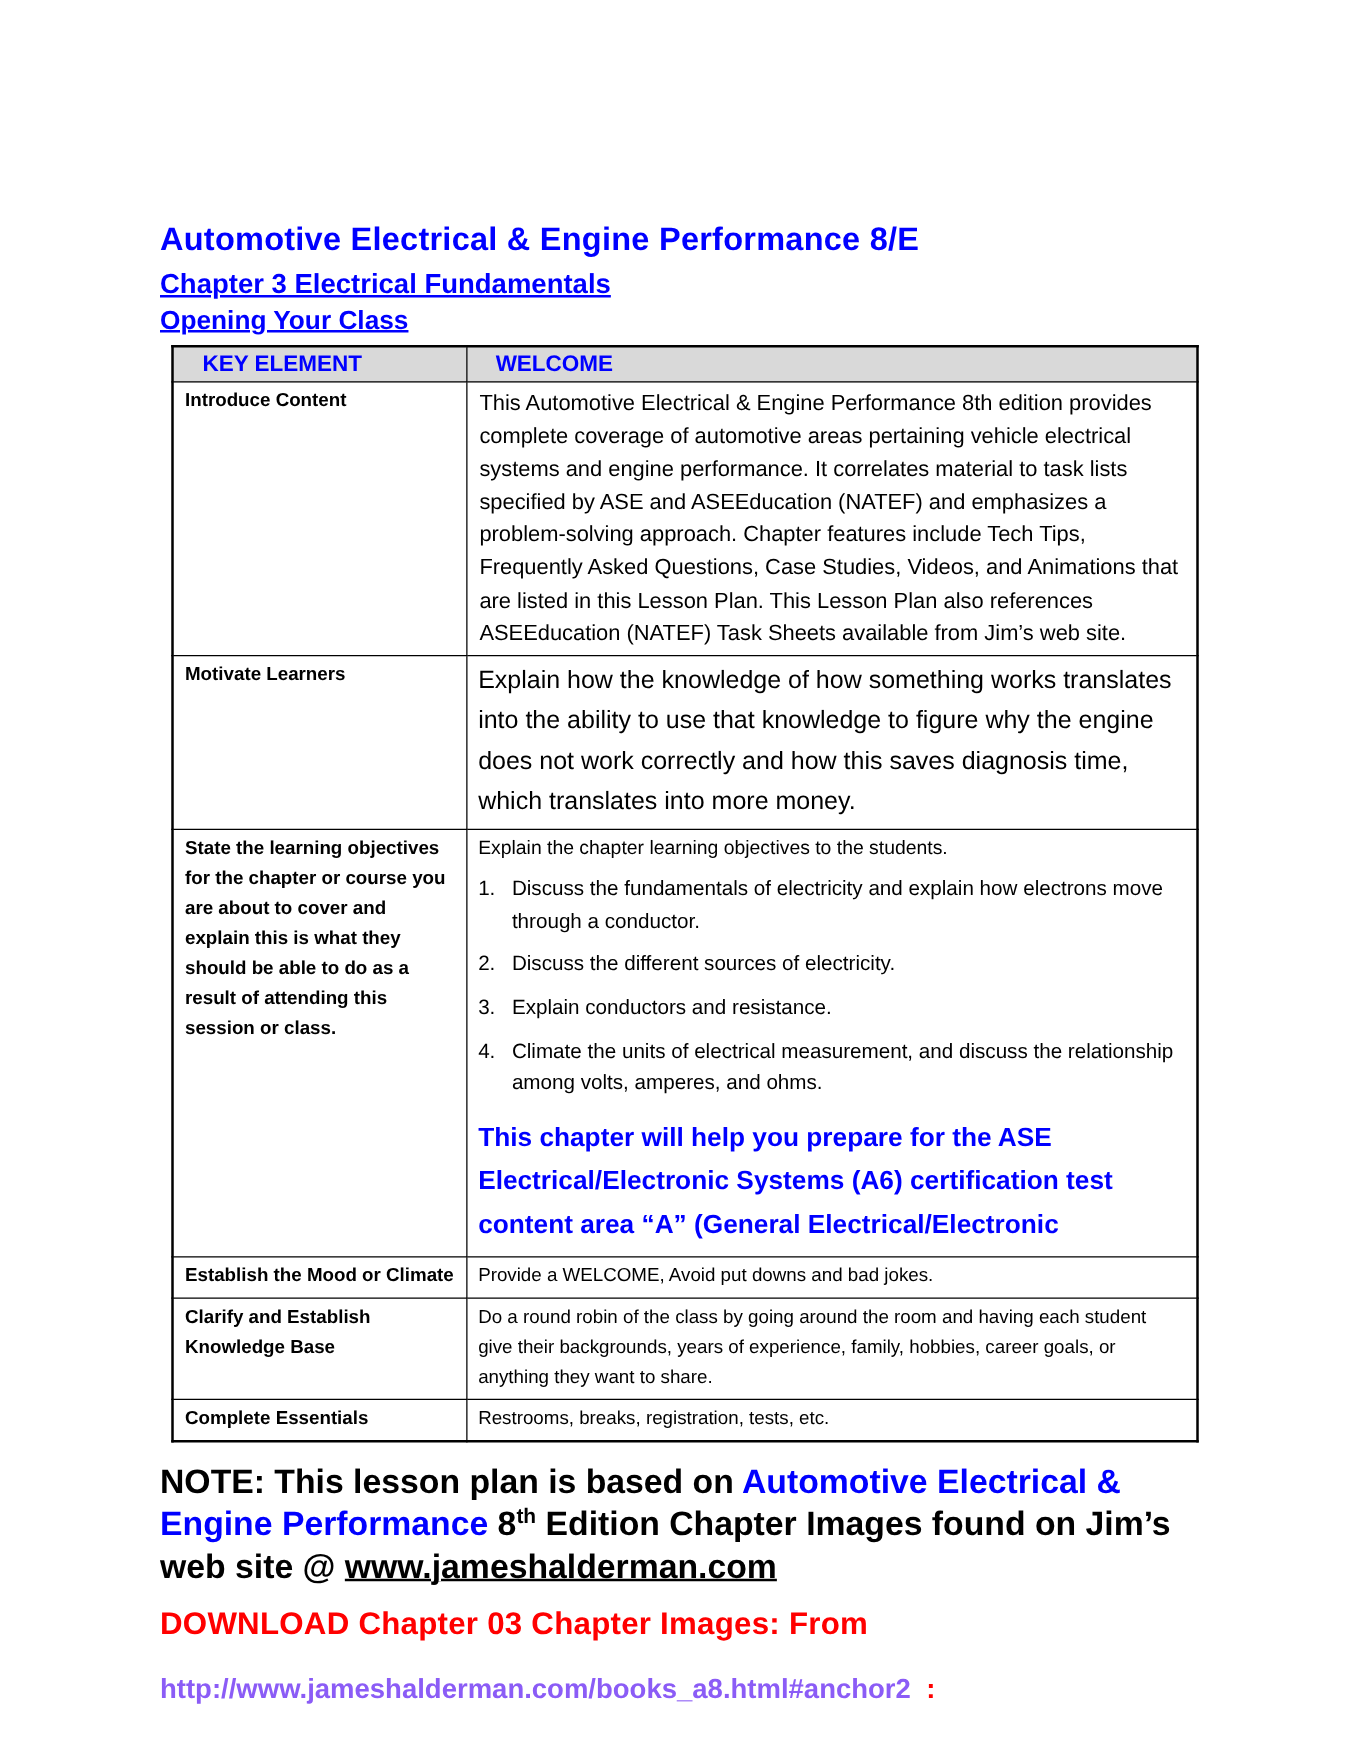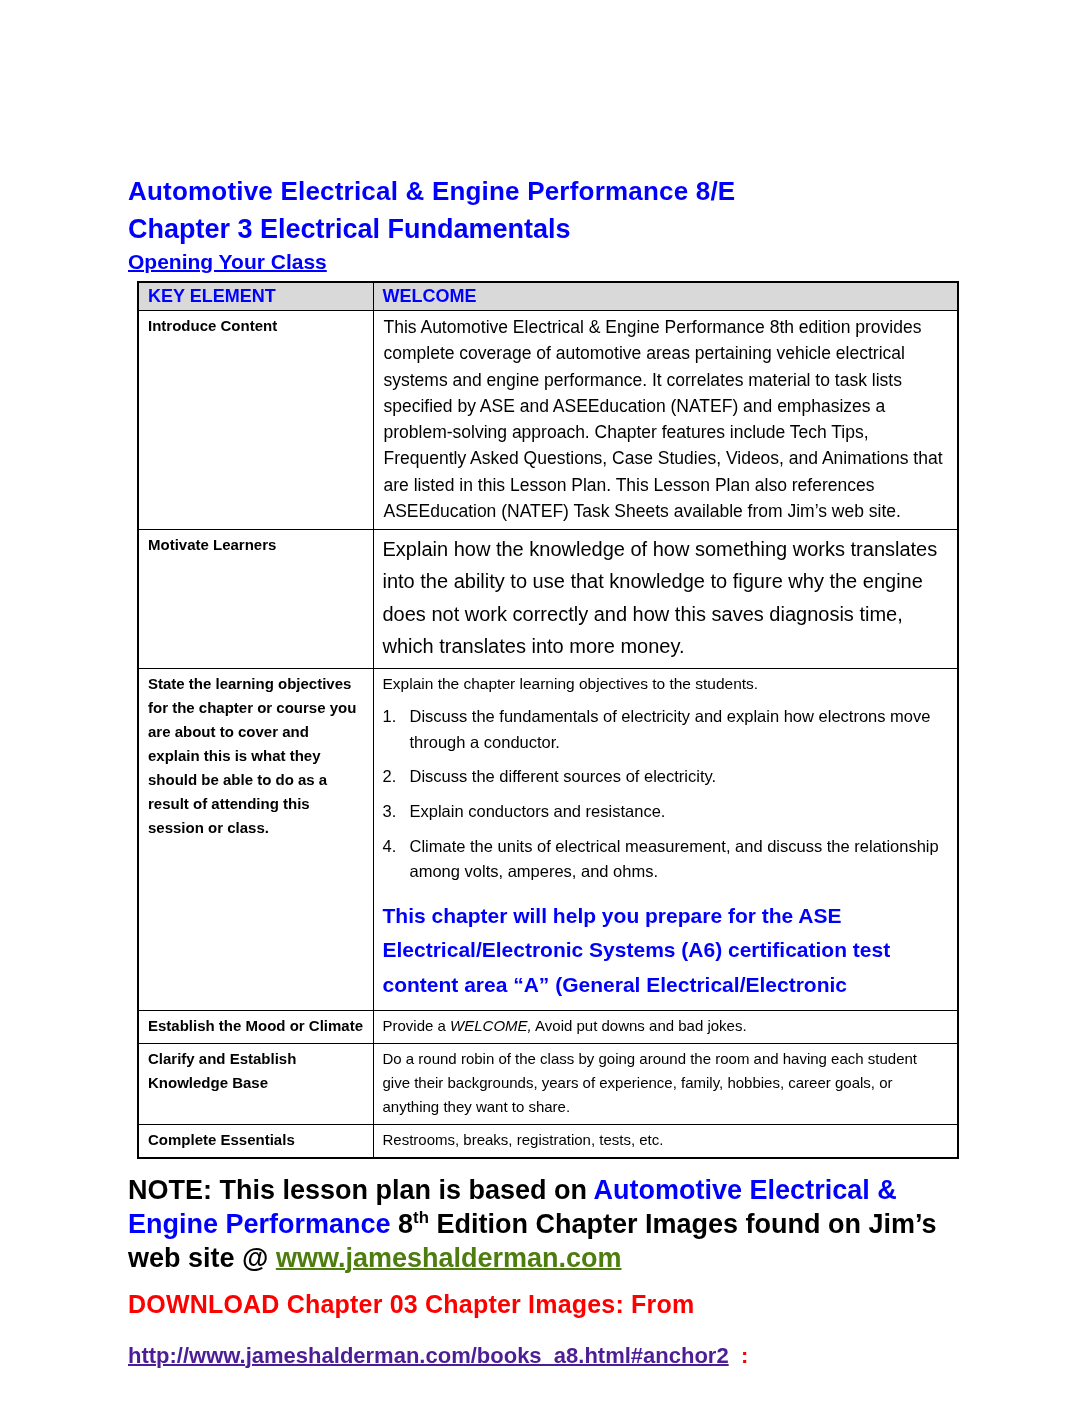--- a/index.html
+++ b/index.html
@@ -21,24 +21,25 @@
     margin-top: 48px;
   }
   .doc-title {
     font-size: 26px;
     font-weight: bold;
     color: #0000ff;
     margin: 0 0 7px 0;
     letter-spacing: 0.2px;
   }
   .doc-subtitle {
-    font-size: 27px;
+    font-size: 22px;
     font-weight: bold;
     color: #0000ff;
     margin: 0 0 5px 0;
+    text-decoration: underline;
   }
   .doc-section {
     font-size: 21px;
     font-weight: bold;
     color: #0000ff;
     margin: 0 0 7px 0;
     text-decoration: underline;
     text-decoration-thickness: 2px;
     display: inline-block;
   }
@@ -55,21 +56,21 @@
     border: 1px solid #000000;
     vertical-align: top;
     text-align: left;
     padding: 3px 9px 5px 9px;
   }
   tr.head-row th {
     background: #d9d9d9;
     color: #0000ff;
     font-size: 18px;
     font-weight: bold;
-    padding: 3px 9px;
+    padding: 3px 23px;
   }
   .col-key { width: 235px; }
   .key-cell {
     font-weight: bold;
     font-size: 15px;
     line-height: 1.6;
   }
   .ex-cell { font-size: 15px; line-height: 1.6; }
   .ex-cell.big { font-size: 17.5px; line-height: 1.5; padding-left: 10px; }
   .ex-cell.small { font-size: 20px; line-height: 1.62; }
@@ -83,52 +84,51 @@
   }
   .obj-num { width: 27px; flex: 0 0 27px; }
   .obj-text { flex: 1; }
   .ase-note {
     color: #0000ff;
     font-weight: bold;
     font-size: 21px;
     line-height: 1.65;
     margin: 14px 0 2px 0;
   }
-  .italic { font-style: italic; }
+  .italic { }
 
   .note-para {
     font-size: 27px;
     font-weight: bold;
     line-height: 1.26;
     margin: 14px 0 0 0;
     color: #000000;
   }
   .blue-text { color: #0000ff; }
   .note-link {
-    color: #4d7c0f;
+    color: #000000;
     text-decoration: underline;
     text-decoration-thickness: 2px;
     cursor: pointer;
   }
   sup { font-size: 0.62em; }
   .download-para {
     font-size: 25px;
     font-weight: bold;
     color: #ff0000;
     margin: 15px 0 0 0;
     letter-spacing: 0.2px;
   }
   .dl-link-para {
     font-size: 22px;
     font-weight: bold;
     margin: 24px 0 0 0;
   }
   .dl-link {
-    color: #4c1d95;
-    text-decoration: underline;
+    color: #8b5cf6;
     text-decoration-thickness: 2px;
     cursor: pointer;
   }
   .red-text { color: #ff0000; }
 </style>
 </head>
 <body>
 
 <div class="page">
   <div class="content">

